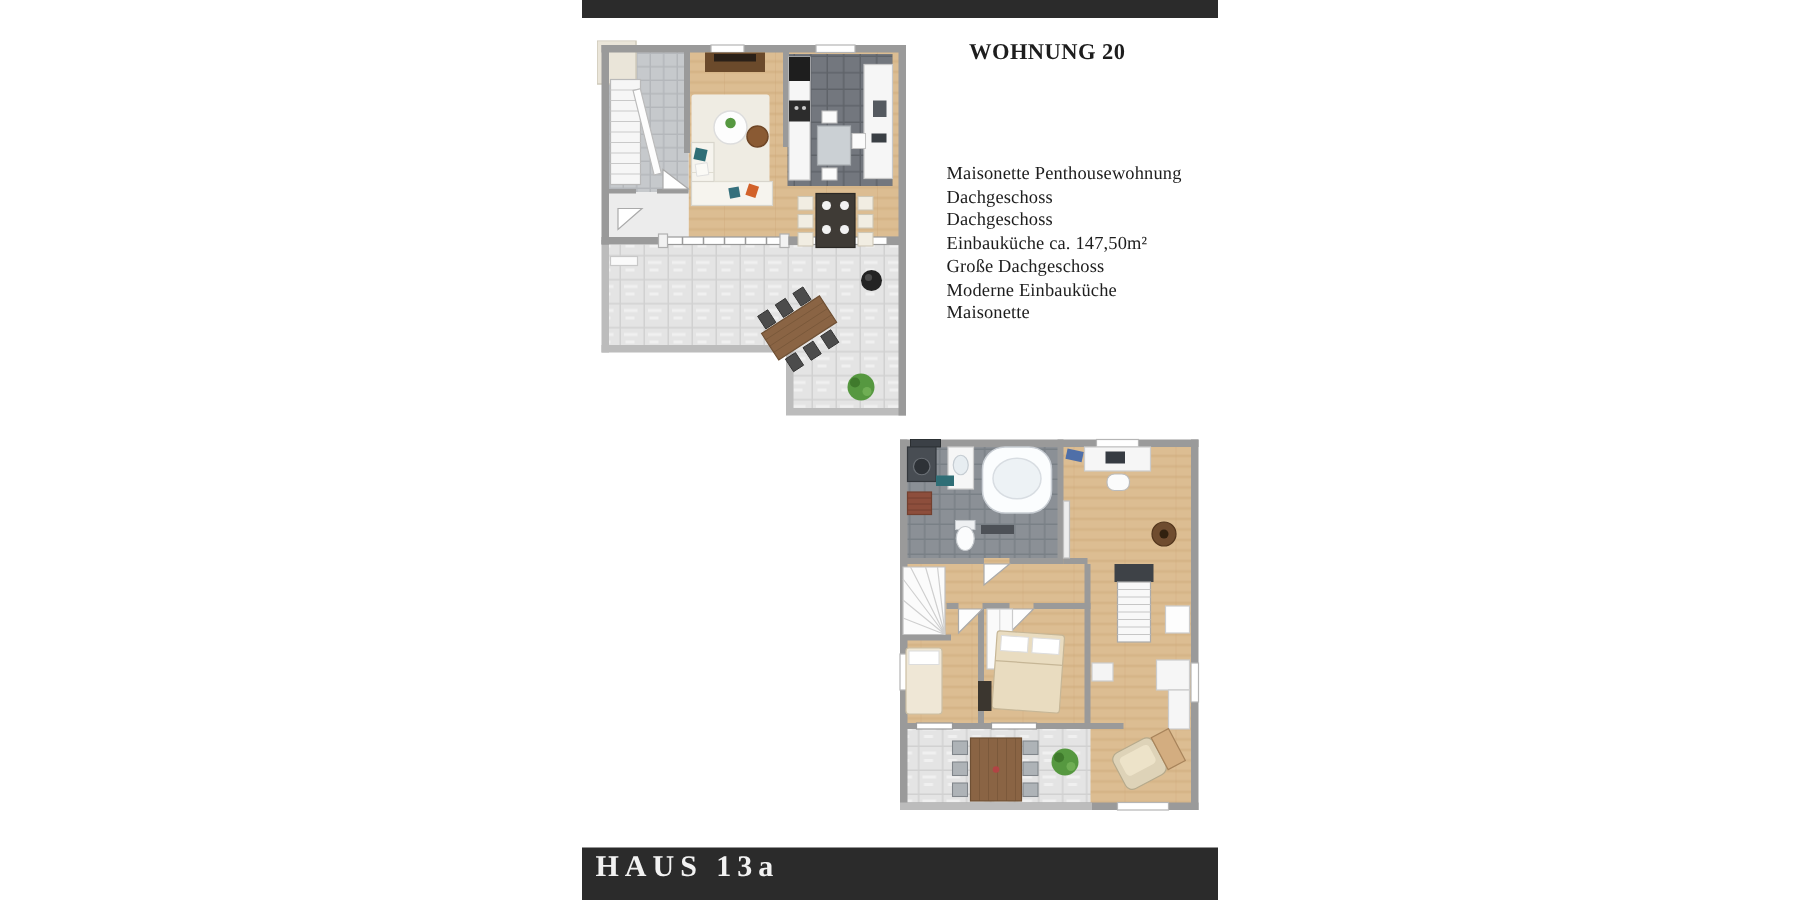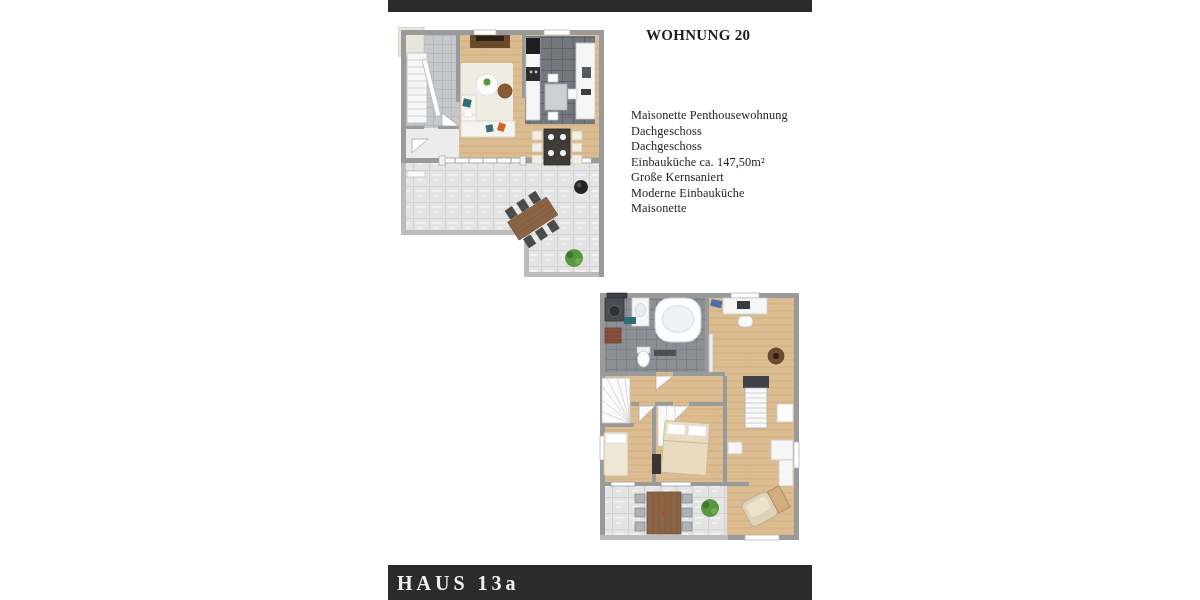--- a/index.html
+++ b/index.html
@@ -1,20 +1,20 @@
 <!DOCTYPE html>
 <html style="--bar: #2b2b2b; --page_bg: #ffffff; --ink: #1d1d1d; --footer_ink: #f2f2f2; --wall: #9a9a9a; --wall_light: #bcbcbc; --wood: #dcbd92; --terrace_tile: #e4e4e4; --kitchen_tile: #73777e; --bath_tile: #8b9096; --furn: #f6f6f6; --teal: #2f6e76; --orange: #d2622a; --plant: #569840; --table_wood: #8a6444; --sideboard_brown: #6b4a2b;"><head>
 <meta charset="utf-8">
 <style>
   html,body{margin:0;padding:0;background:#ffffff;}
   .canvas{position:relative;width:972px;height:600px;background:var(--page_bg,#fff);overflow:hidden;
           font-family:"Liberation Serif","DejaVu Serif",serif;color:var(--ink,#1d1d1d);padding-left:36px;}
   .band{position:absolute;left:388px;width:424px;background:var(--bar,#2b2b2b);}
   .band.top{top:0;height:12px;}
-  .band.bottom{top:565px;height:35px;display:flex;align-items:center;}
+  .band.bottom{top:565px;height:35px;display:flex;align-items:flex-start;}
   .footer-label{color:var(--footer_ink,#f2f2f2);font-weight:bold;font-size:20px;letter-spacing:4px;
                 padding-left:9px;padding-top:2px;white-space:nowrap;}
   .page-title{position:absolute;left:646px;top:27px;font-weight:bold;font-size:15px;letter-spacing:.3px;}
   .desc{position:absolute;left:631px;top:108px;font-size:12.3px;line-height:15.5px;letter-spacing:.1px;}
   .plan{position:absolute;}
   .plan.one{left:398px;top:27px;width:209px;height:253px;}
   .plan.two{left:597px;top:290px;width:205px;height:253px;}
   svg{display:block;}
 </style>
 </head>
@@ -162,21 +162,21 @@
       </g>
     </svg>
   </div>
 
   <div class="page-title">WOHNUNG 20</div>
   <div class="desc">
     <div>Maisonette Penthousewohnung</div>
     <div>Dachgeschoss</div>
     <div>Dachgeschoss</div>
     <div>Einbauküche ca. 147,50m²</div>
-    <div>Große Kernsaniert</div>
+    <div>Große Dachgeschoss</div>
     <div>Moderne Einbauküche</div>
     <div>Maisonette</div>
   </div>
 
   <div class="plan two">
     <svg viewBox="0 0 205 253" width="205" height="253">
       <defs>
         <pattern id="p2w" width="34" height="7" patternUnits="userSpaceOnUse">
           <rect width="34" height="7" fill="var(--wood,#dcbd92)"></rect>
           <path d="M0 .5H34M0 6.5H34" stroke="#c9a271" stroke-width=".6" opacity=".5"></path>

